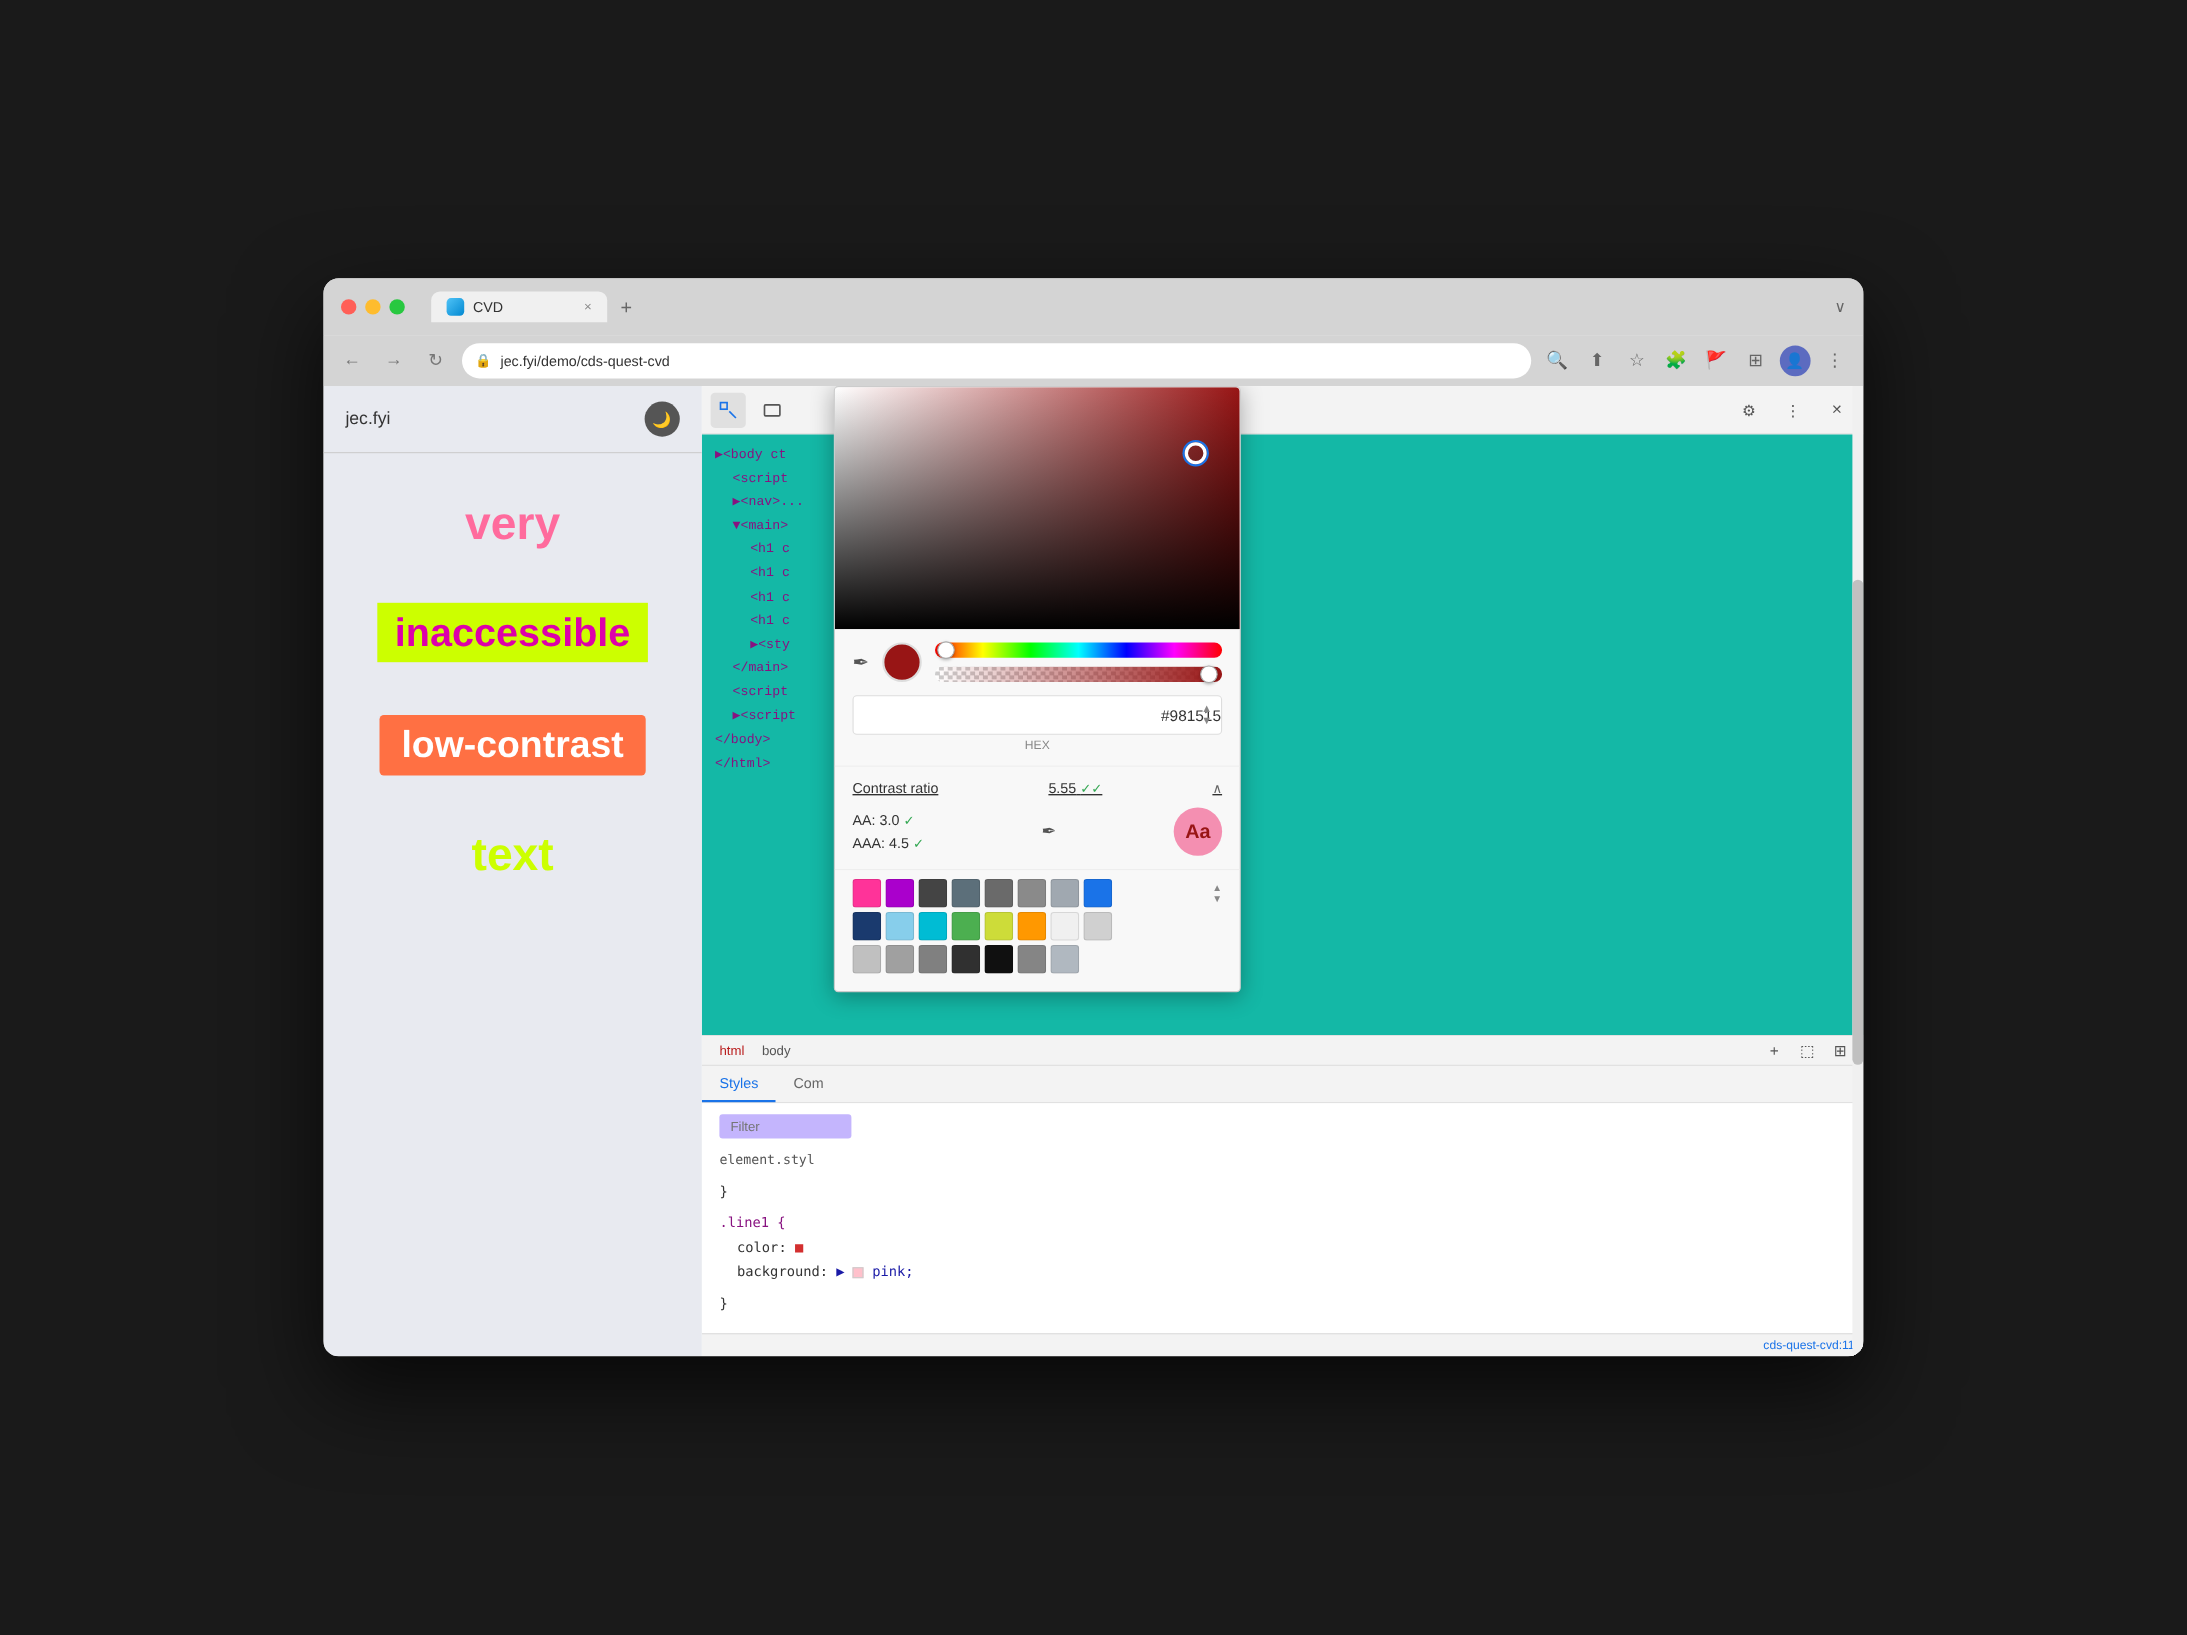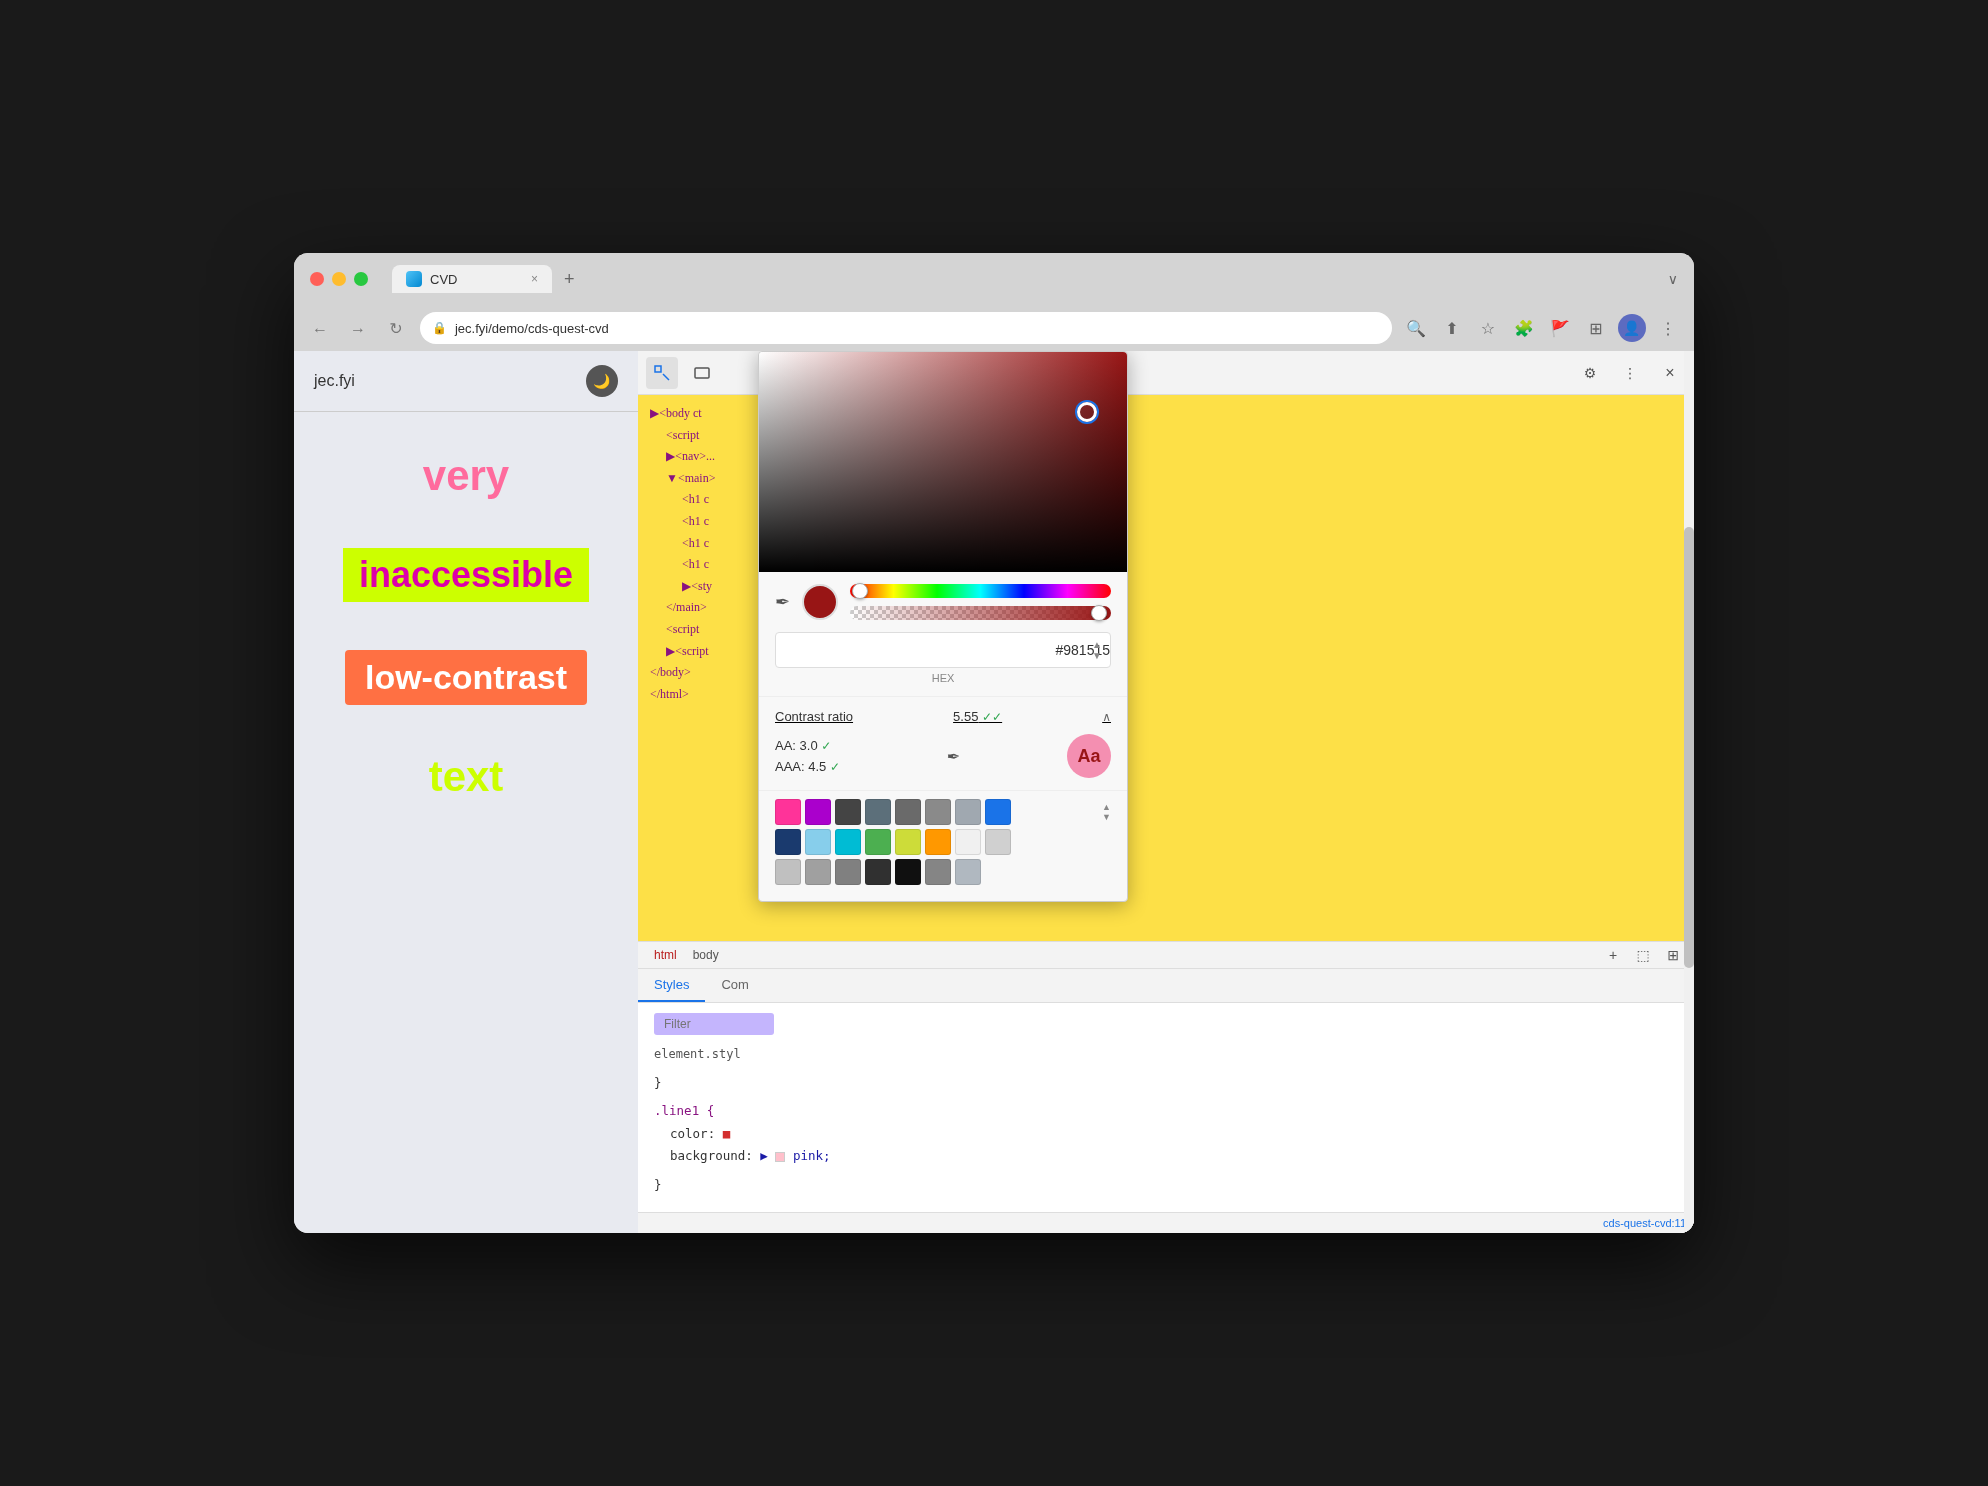--- a/index.html
+++ b/index.html
@@ -456,25 +456,25 @@
     .swatch {
       width: 26px;
       height: 26px;
       border-radius: 3px;
       cursor: pointer;
       border: 1px solid rgba(0,0,0,0.1);
     }
     
     .dom-tree {
       padding: 8px 12px;
-      font-family: Liberation Serif, serif;
+      font-family: Liberation Mono, monospace;
       font-size: 12px;
       color: #333;
       line-height: 1.8;
-      background: #fde047;
+      background: #14b8a6;
       flex: 1;
       overflow-y: auto;
     }
     
     .devtools-bottom {
       border-top: 1px solid #ddd;
       display: flex;
       flex-direction: column;
       background: #fff;
     }

